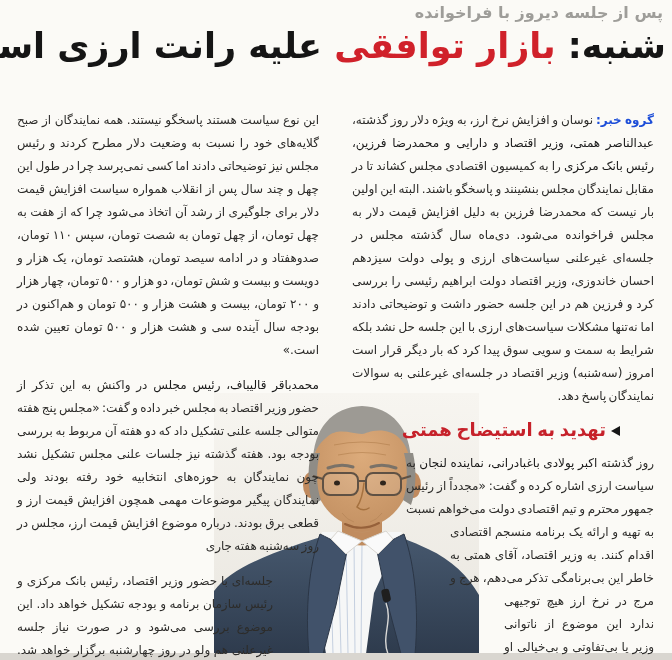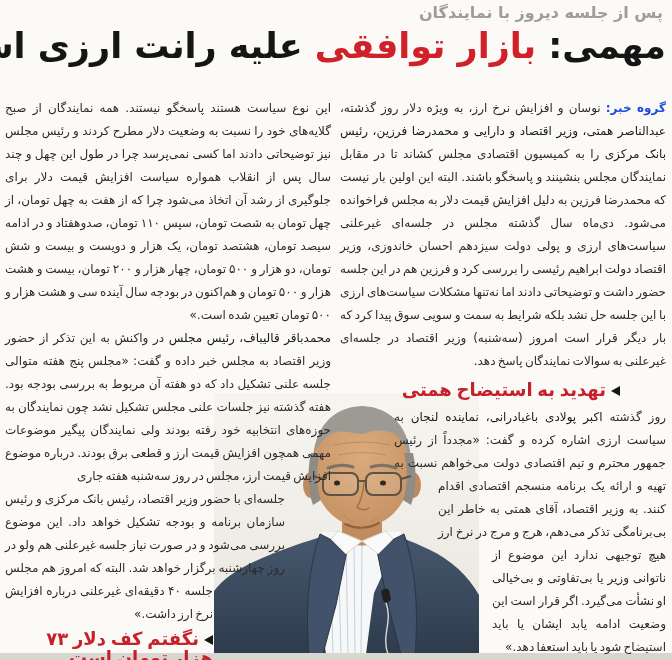--- a/index.html
+++ b/index.html
@@ -20,21 +20,21 @@
     line-height:46px;
   }
   .hl-red { color:#d0212a; }
   .col {
     position:absolute; top:97px; width:326px; z-index:3;
     font-size:12px; line-height:23px; color:#2d2c2a;
     text-align:justify; word-spacing:-1.5px;
   }
   .col-r { right:6px; }
   .col-l { left:5px; }
-  p { margin:0; }
+  p { margin:12px; }
   .b { font-weight:normal; color:#191919; }
   .lead { font-weight:bold; color:#1d4ed8; }
   .sh { font-weight:bold; font-size:18px; color:#c6212a; line-height:20px; text-align:right; }
   .sh .mk {
     display:inline-block; width:0; height:0;
     border:5px solid transparent; border-left:none;
     border-right:9px solid #161616;
     margin-left:5px;
   }
   .sh1 { margin:7px 46px 6px 0; }
@@ -45,23 +45,23 @@
   .spC { float:left; clear:left; width:152px; height:310px; }
   .spL1 { float:right; width:46px;  height:92px; }
   .spL2 { float:right; clear:right; width:118px; height:310px; }
   .photo { position:absolute; left:214px; top:393px; width:265px; height:261px; z-index:1; }
   .photo svg { display:block; width:100%; height:100%; }
   .strip { position:absolute; left:0; top:653px; width:672px; height:7px; background:#d9d6d0; z-index:2; }
 </style>
 </head>
 <body>
 
-<div class="kicker">پس از جلسه دیروز با نمایندگان</div>
+<div class="kicker">پس از جلسه دیروز با فراخوانده</div>
 
-<h1 class="headline"><span>مهمی: </span><span class="hl-red">بازار توافقی</span><span> علیه رانت ارزی است</span></h1>
+<h1 class="headline"><span>شنبه: </span><span class="hl-red">بازار توافقی</span><span> علیه رانت ارزی است</span></h1>
 
 <div class="col col-r">
   <p><span class="lead">گروه خبر:</span><span> نوسان و افزایش نرخ ارز، به ویژه دلار روز گذشته، </span><span class="b">عبدالناصر همتی، وزیر اقتصاد و دارایی و محمدرضا فرزین، رئیس بانک مرکزی</span><span> را به کمیسیون اقتصادی مجلس کشاند تا در مقابل نمایندگان مجلس بنشینند و پاسخگو باشند. البته این اولین بار نیست که محمدرضا فرزین به دلیل افزایش قیمت دلار به مجلس فراخوانده می‌شود. دی‌ماه سال گذشته مجلس در جلسه‌ای غیرعلنی سیاست‌های ارزی و پولی دولت سیزدهم احسان خاندوزی، وزیر اقتصاد دولت ابراهیم رئیسی را بررسی کرد و فرزین هم در این جلسه حضور داشت و توضیحاتی دادند اما نه‌تنها مشکلات سیاست‌های ارزی با این جلسه حل نشد بلکه شرایط به سمت و سویی سوق پیدا کرد که بار دیگر قرار است امروز (سه‌شنبه) وزیر اقتصاد در جلسه‌ای غیرعلنی به سوالات نمایندگان پاسخ دهد.</span></p>
 
   <h2 class="sh sh1"><span class="mk"></span><span>تهدید به استیضاح همتی</span></h2>
 
   <p><span class="sp spA"></span><span class="sp spB"></span><span class="sp spC"></span><span>روز گذشته </span><span class="b">اکبر پولادی باغبادرانی، نماینده لنجان</span><span> به سیاست ارزی اشاره کرده و گفت: «مجدداً از رئیس جمهور محترم و تیم اقتصادی دولت می‌خواهم نسبت به تهیه و ارائه یک برنامه منسجم اقتصادی اقدام کنند. به وزیر اقتصاد، آقای همتی به خاطر این بی‌برنامگی تذکر می‌دهم، هرج و مرج در نرخ ارز هیچ توجیهی ندارد این موضوع از ناتوانی وزیر یا بی‌تفاوتی و بی‌خیالی او نشأت می‌گیرد. اگر قرار است این وضعیت ادامه یابد ایشان یا باید استیضاح شود یا باید استعفا دهد.»</span></p>
 
 </div>
 

